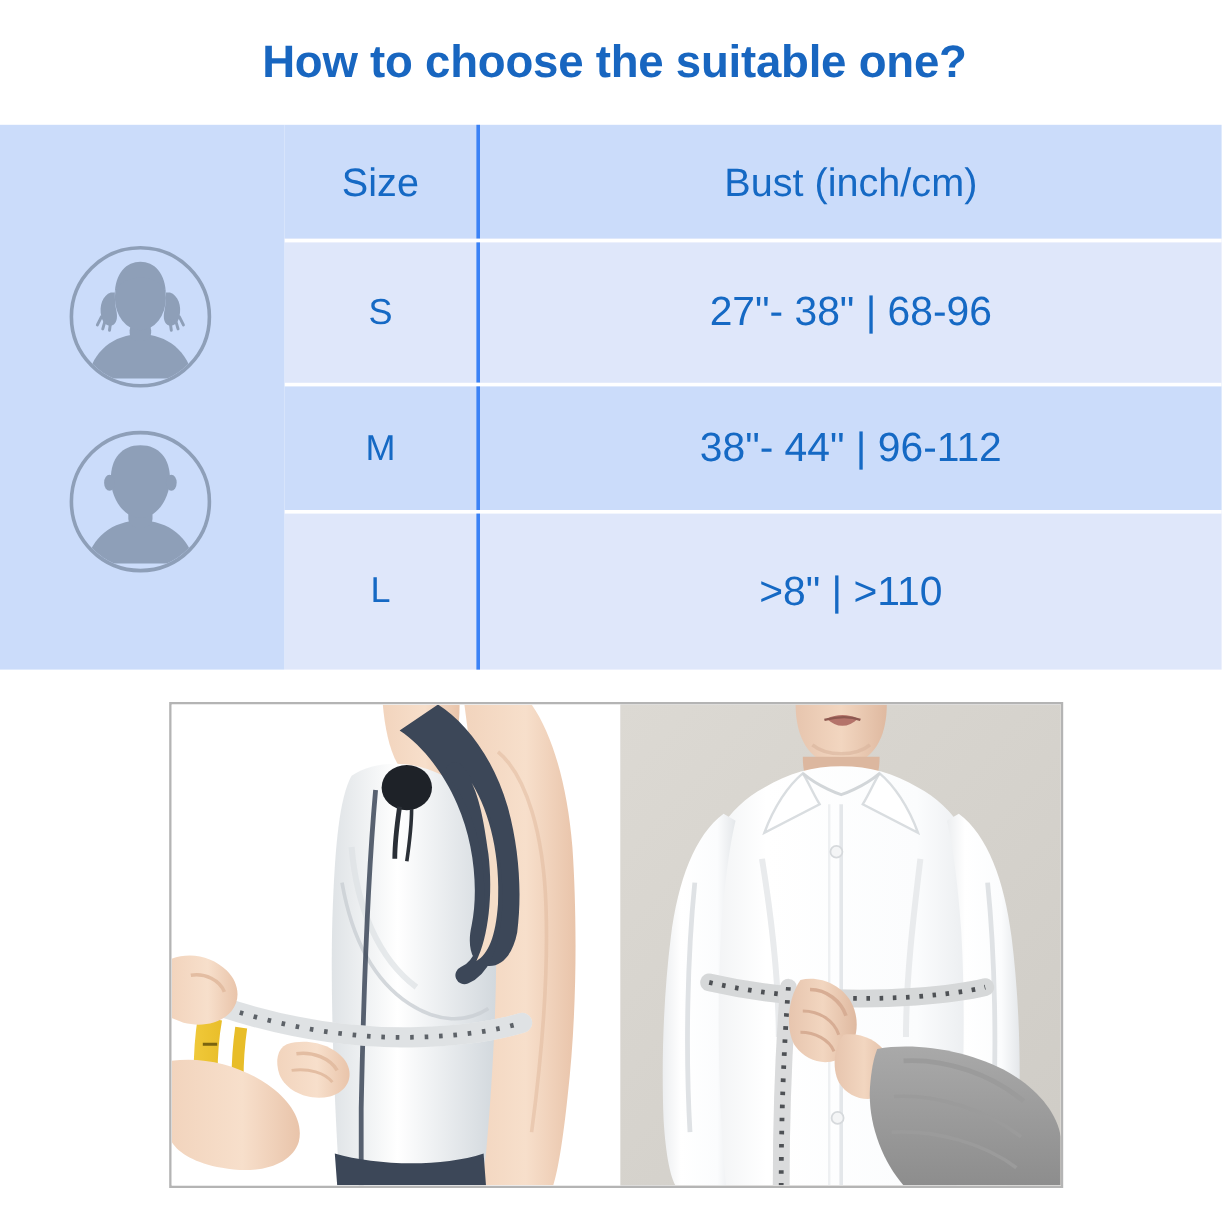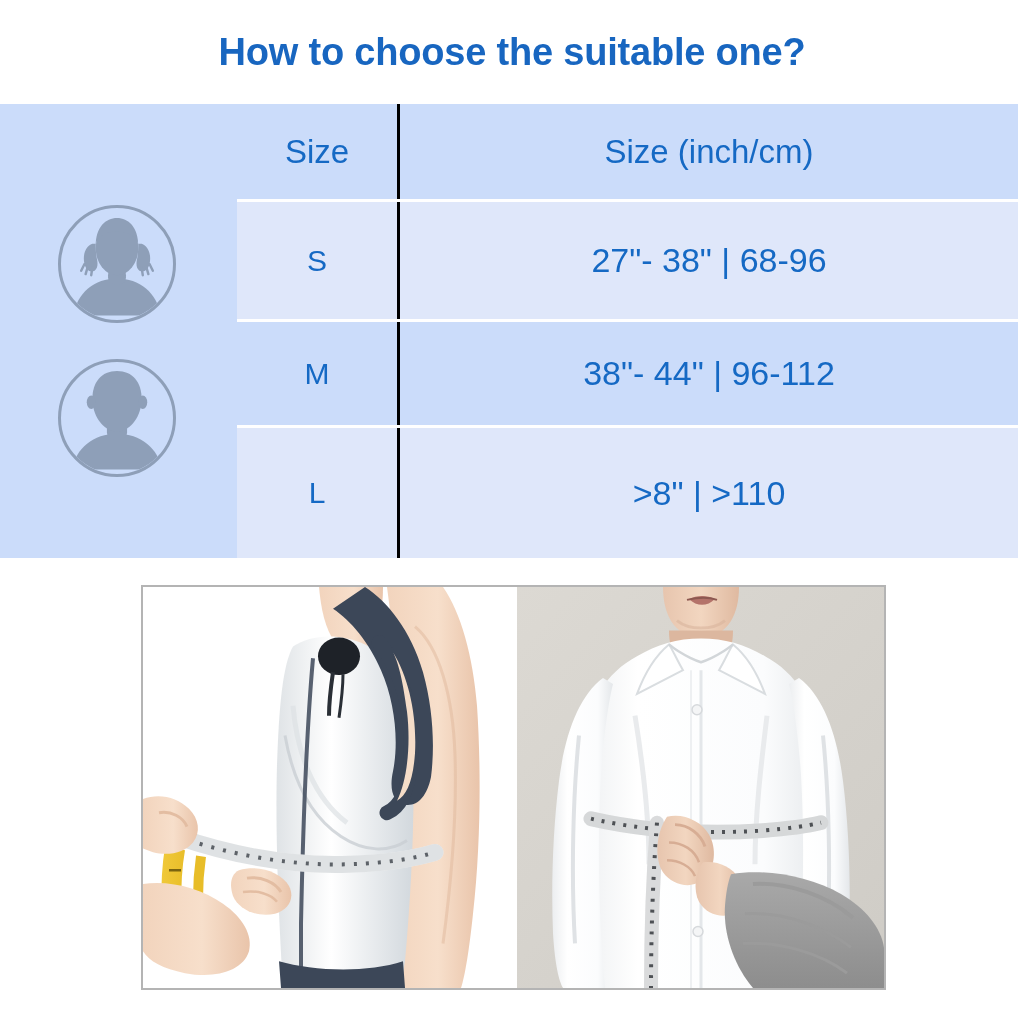--- a/index.html
+++ b/index.html
@@ -46,21 +46,21 @@
   .trow { display: flex; width: 100%; }
   .trow.header  { height: 95px;  background: #cbdcfa; }
   .trow.shade-a { height: 120px; background: #dfe7fa; }
   .trow.shade-b { height: 106px; background: #cbdcfa; }
   .trow.shade-c { height: 133px; background: #dfe7fa; }
 
   .cell {
     display: flex; align-items: center; justify-content: center;
     color: #1569c4; white-space: nowrap;
   }
-  .cell-size { width: 163px; flex: 0 0 163px; border-right: 3px solid #000000; }
+  .cell-size { width: 163px; flex: 0 0 163px; border-right: 3px solid #3b82f6; }
   .cell-bust { flex: 1 1 auto; }
 
   .trow + .trow { border-top: 3px solid #ffffff; }
 
   .header .cell { font-size: 33px; font-weight: 400; }
   .trow:not(.header) .cell-size { font-size: 30px; }
   .trow:not(.header) .cell-bust { font-size: 34px; }
 
   
   .photo-strip {
@@ -123,21 +123,21 @@
           </g>
         </svg>
       </div>
 
     </div>
 
     <div class="rows-col">
 
       <div class="trow header">
         <div class="cell cell-size">Size</div>
-        <div class="cell cell-bust">Size (inch/cm)</div>
+        <div class="cell cell-bust">Bust (inch/cm)</div>
       </div>
 
       <div class="trow shade-a">
         <div class="cell cell-size">S</div>
         <div class="cell cell-bust">27"- 38" | 68-96</div>
       </div>
 
       <div class="trow shade-b">
         <div class="cell cell-size">M</div>
         <div class="cell cell-bust">38"- 44" | 96-112</div>

